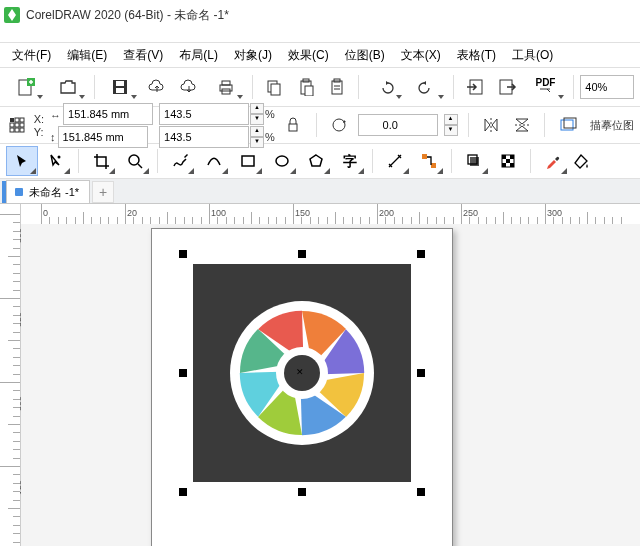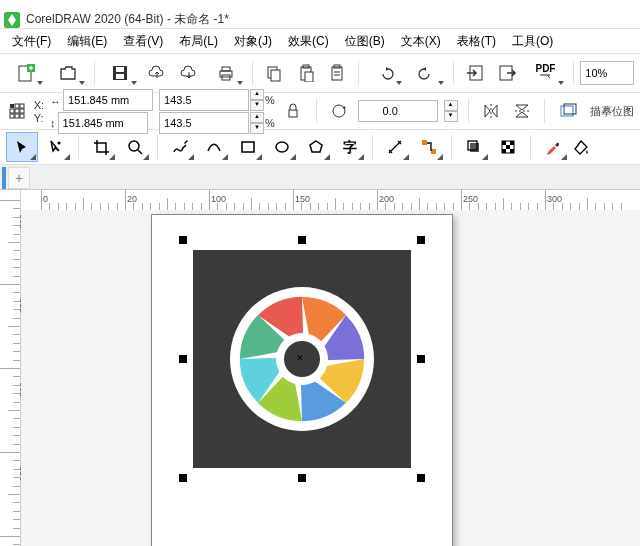--- a/index.html
+++ b/index.html
@@ -1,16 +1,16 @@
 <!DOCTYPE html>
 <html><head>
 <meta charset="utf-8">
 <style>
 html,body{margin:0;padding:0;font-family:"Microsoft YaHei","Segoe UI",sans-serif;font-size:12px;background:#fff;color:#000;user-select:none;overflow:hidden}
-.titlebar{height:28px;background:#fff;display:flex;align-items:flex-end;padding:0 4px;border-bottom:1px solid #e0e0e0}
+.titlebar{height:28px;background:#fff;display:flex;align-items:flex-start;padding:7px 4px;border-bottom:1px solid #e0e0e0}
 .titlebar .app-icon{width:16px;height:16px;margin-right:6px}
 .titlebar .title{font-size:12px;color:#333}
 .menubar{height:24px;display:flex;align-items:center;padding:0 4px;background:#fff;border-bottom:1px solid #e0e0e0}
 .menubar .menu-item{padding:14px 8px;cursor:default}
 .toolbar{height:38px;display:flex;align-items:center;padding:0 6px;background:#fff;border-bottom:1px solid #e0e0e0;gap:2px}
 .tbtn{width:28px;height:28px;display:flex;align-items:center;justify-content:center;border:1px solid transparent;border-radius:2px;cursor:default;position:relative}
 .tbtn.wide{width:38px}
 .tbtn .dd{position:absolute;right:2px;bottom:2px;width:0;height:0;border-left:3px solid transparent;border-right:3px solid transparent;border-top:4px solid #555}
 .sep{width:1px;height:24px;background:#ddd;margin:0 4px}
 .propbar{height:36px;display:flex;align-items:center;padding:0 6px;background:#fff;border-bottom:1px solid #e0e0e0;gap:6px;white-space:nowrap}
@@ -167,21 +167,21 @@
       </svg>
     </div>
   <div class="tbtn wide" style="width:42px;font-size:10px;font-weight:bold;flex-direction:column;line-height:1">
       <span>PDF</span>
       <svg width="14" height="8">
         <path d="M2 1h10M9 1l3 3-3-3" stroke="#333" fill="none"></path>
       </svg>
       <span class="dd"></span>
     </div>
   <div class="sep"></div>
-  <div class="zoom-box">10%</div>
+  <div class="zoom-box">40%</div>
 </div>
 
 <div class="propbar">
   <div class="tbtn" style="width:24px">
       <svg width="18" height="18">
         <rect x="2" y="2" width="4" height="4" fill="#333"></rect>
         <rect x="7" y="2" width="4" height="4" fill="none" stroke="#333"></rect>
         <rect x="12" y="2" width="4" height="4" fill="none" stroke="#333"></rect>
         <rect x="2" y="7" width="4" height="4" fill="none" stroke="#333"></rect>
         <rect x="7" y="7" width="4" height="4" fill="none" stroke="#333"></rect>
@@ -384,20 +384,24 @@
   <div class="tool" style="width:20px;overflow:hidden">
       <svg width="18" height="18">
         <path d="M8 3l6 6-7 7-5-5z" fill="none" stroke="#000" stroke-width="1.3"></path>
         <path d="M14 12c1 2 1 3 0 4-1-1-1-2 0-4z" fill="#000"></path>
       </svg>
     </div>
 </div>
 
 <div class="tabbar">
   <div style="width:4px;height:22px;background:#4a90e2"></div>
+  <div class="tab">
+    <span class="cicon"></span>
+    <span>未命名 -1*</span>
+  </div>
   <div class="addtab">+</div>
 </div>
 
 <div class="workspace">
   <div class="vruler" id="vruler">
       <div class="tick" style="top: 10px;"></div>
       <div class="tlabel" style="top: 24px;">300</div>
       <div class="tick" style="top: 18.4px; width: 35%; left: auto; right: 0px;"></div>
       <div class="tick" style="top: 26.8px; width: 35%; left: auto; right: 0px;"></div>
       <div class="tick" style="top: 35.2px; width: 35%; left: auto; right: 0px;"></div>

